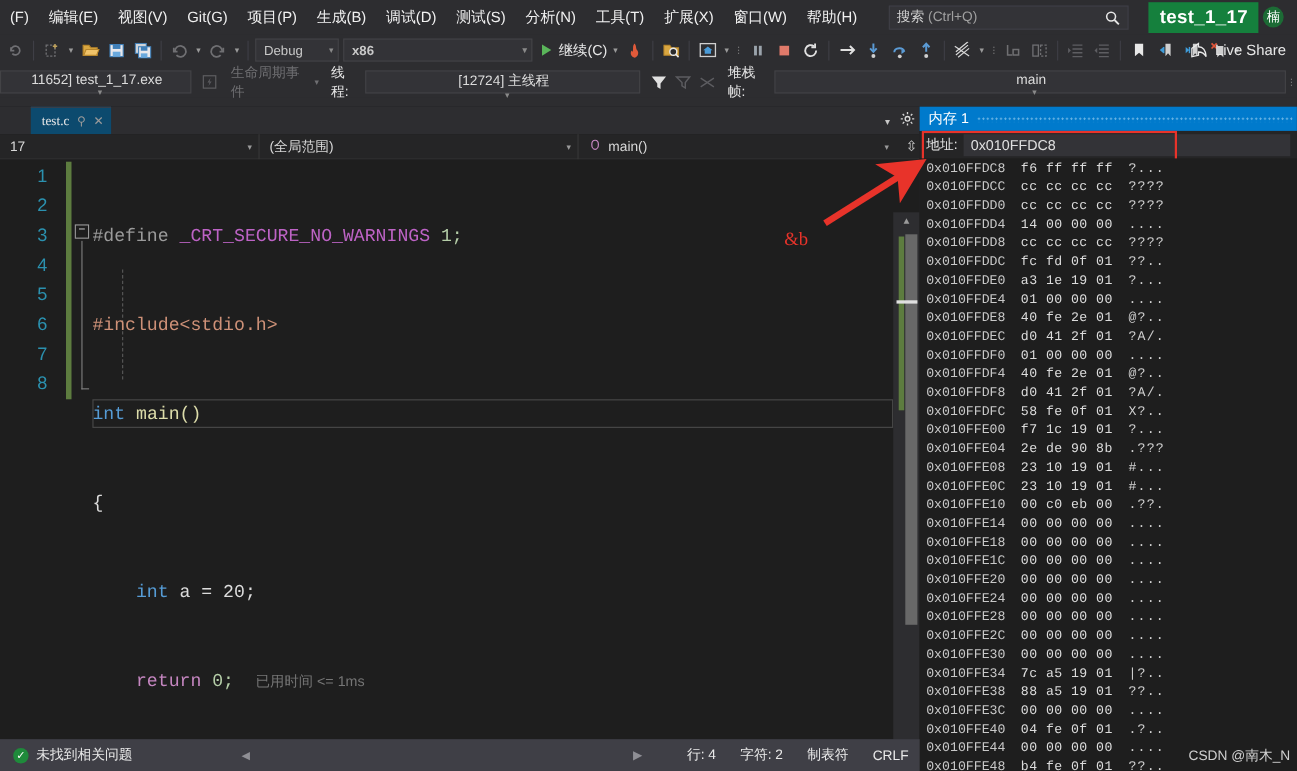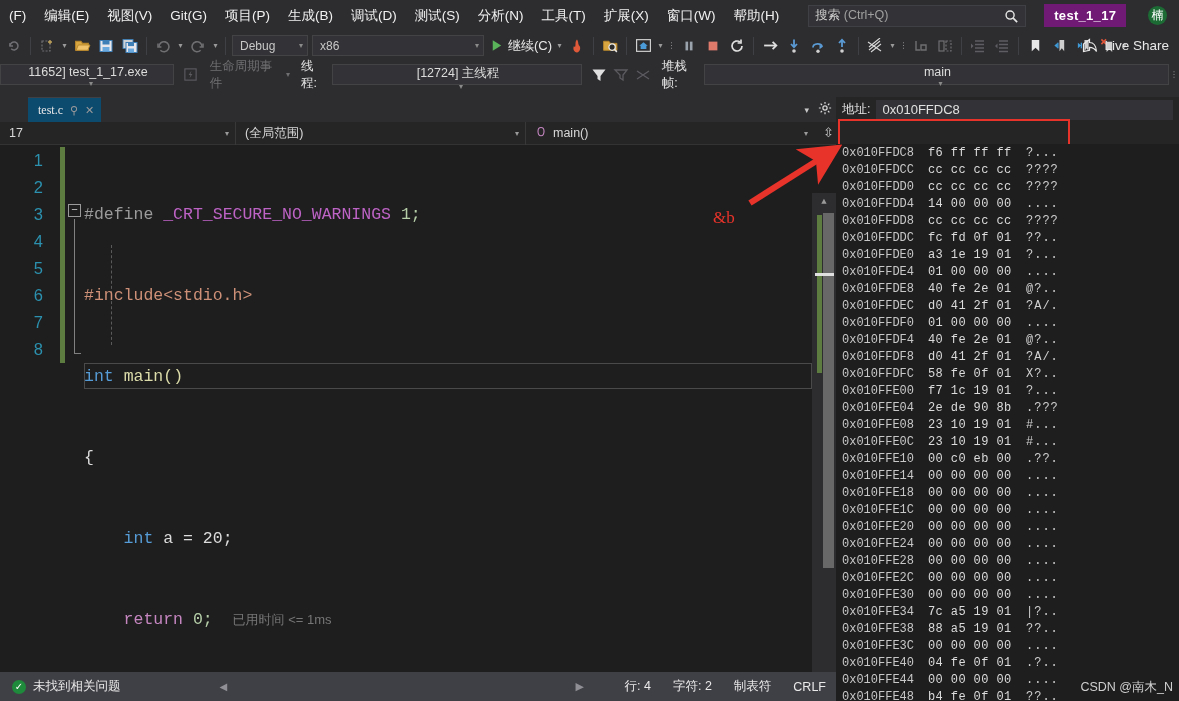--- a/index.html
+++ b/index.html
@@ -25,21 +25,21 @@
     border: 1px solid #3f3f46; display: flex; align-items: center;
     padding: 0 6px; position: relative;
   }
   .search-box .ph { color: #a0a0a0; font-size: 12.5px; }
   .search-box .ph b { color: #d0d0d0; font-weight: normal; }
   .search-ico {
     position: absolute; right: 6px; top: 3px; width: 15px; height: 15px;
     color: #e6e6e6;
   }
   .proj-chip {
-    margin-left: 18px; background: #701a75; color: #ffffff; font-size: 13px;
+    margin-left: 18px; background: #15803d; color: #ffffff; font-size: 17px;
     font-weight: bold; padding: 4px 10px; letter-spacing: .3px;
   }
   .avatar {
     position: absolute; right: 12px; top: 6px; width: 19px; height: 19px;
     border-radius: 50%; background: #1c6b35; color: #fff; font-size: 12px;
     display: flex; align-items: center; justify-content: center;
   }
 
   
   .toolbar1 {
@@ -355,21 +355,21 @@
           <path d="M13 5.5V9H9.6" fill="none" stroke="#6f6f72" stroke-width="1.6"></path>
         </svg>
     </div>
     <div class="tb-caret">▾</div>
     <div class="tb-sep"></div>
 
     <div class="combo" style="width:76px;">
       <span class="cv">Debug</span>
       <span class="ca">▾</span>
     </div>
-    <div class="combo" style="width:172px;">
+    <div class="combo" style="width:172px;font-weight:bold;">
       <span class="cv">x86</span>
       <span class="ca">▾</span>
     </div>
 
     <div class="continue-btn">
       <svg viewBox="0 0 16 16" width="15" height="15">
           <path d="M4 2.5l9 5.5-9 5.5z" fill="#5ab55a"></path>
         </svg>
       <span>继续(C)</span>
     </div>
@@ -630,20 +630,24 @@
         <div class="vs-arrow">▲</div>
         <div class="vs-track-green"></div>
         <div class="vs-thumb"></div>
         <div class="vs-mark"></div>
 
       </div>
     </div>
   </div>
 
   <div class="mem-pane">
+    <div class="mem-title">
+      <span>内存 1</span>
+      <span class="dots"></span>
+    </div>
     <div class="addr-row">
       <span class="addr-lbl">地址:</span>
       <div class="addr-input">0x010FFDC8</div>
     </div>
     <div class="addr-hilite"></div>
 
     <div class="mem-body">
       <div class="mem-row">
           <span class="a">0x010FFDC8</span>
           <span class="h">f6 ff ff ff</span>

